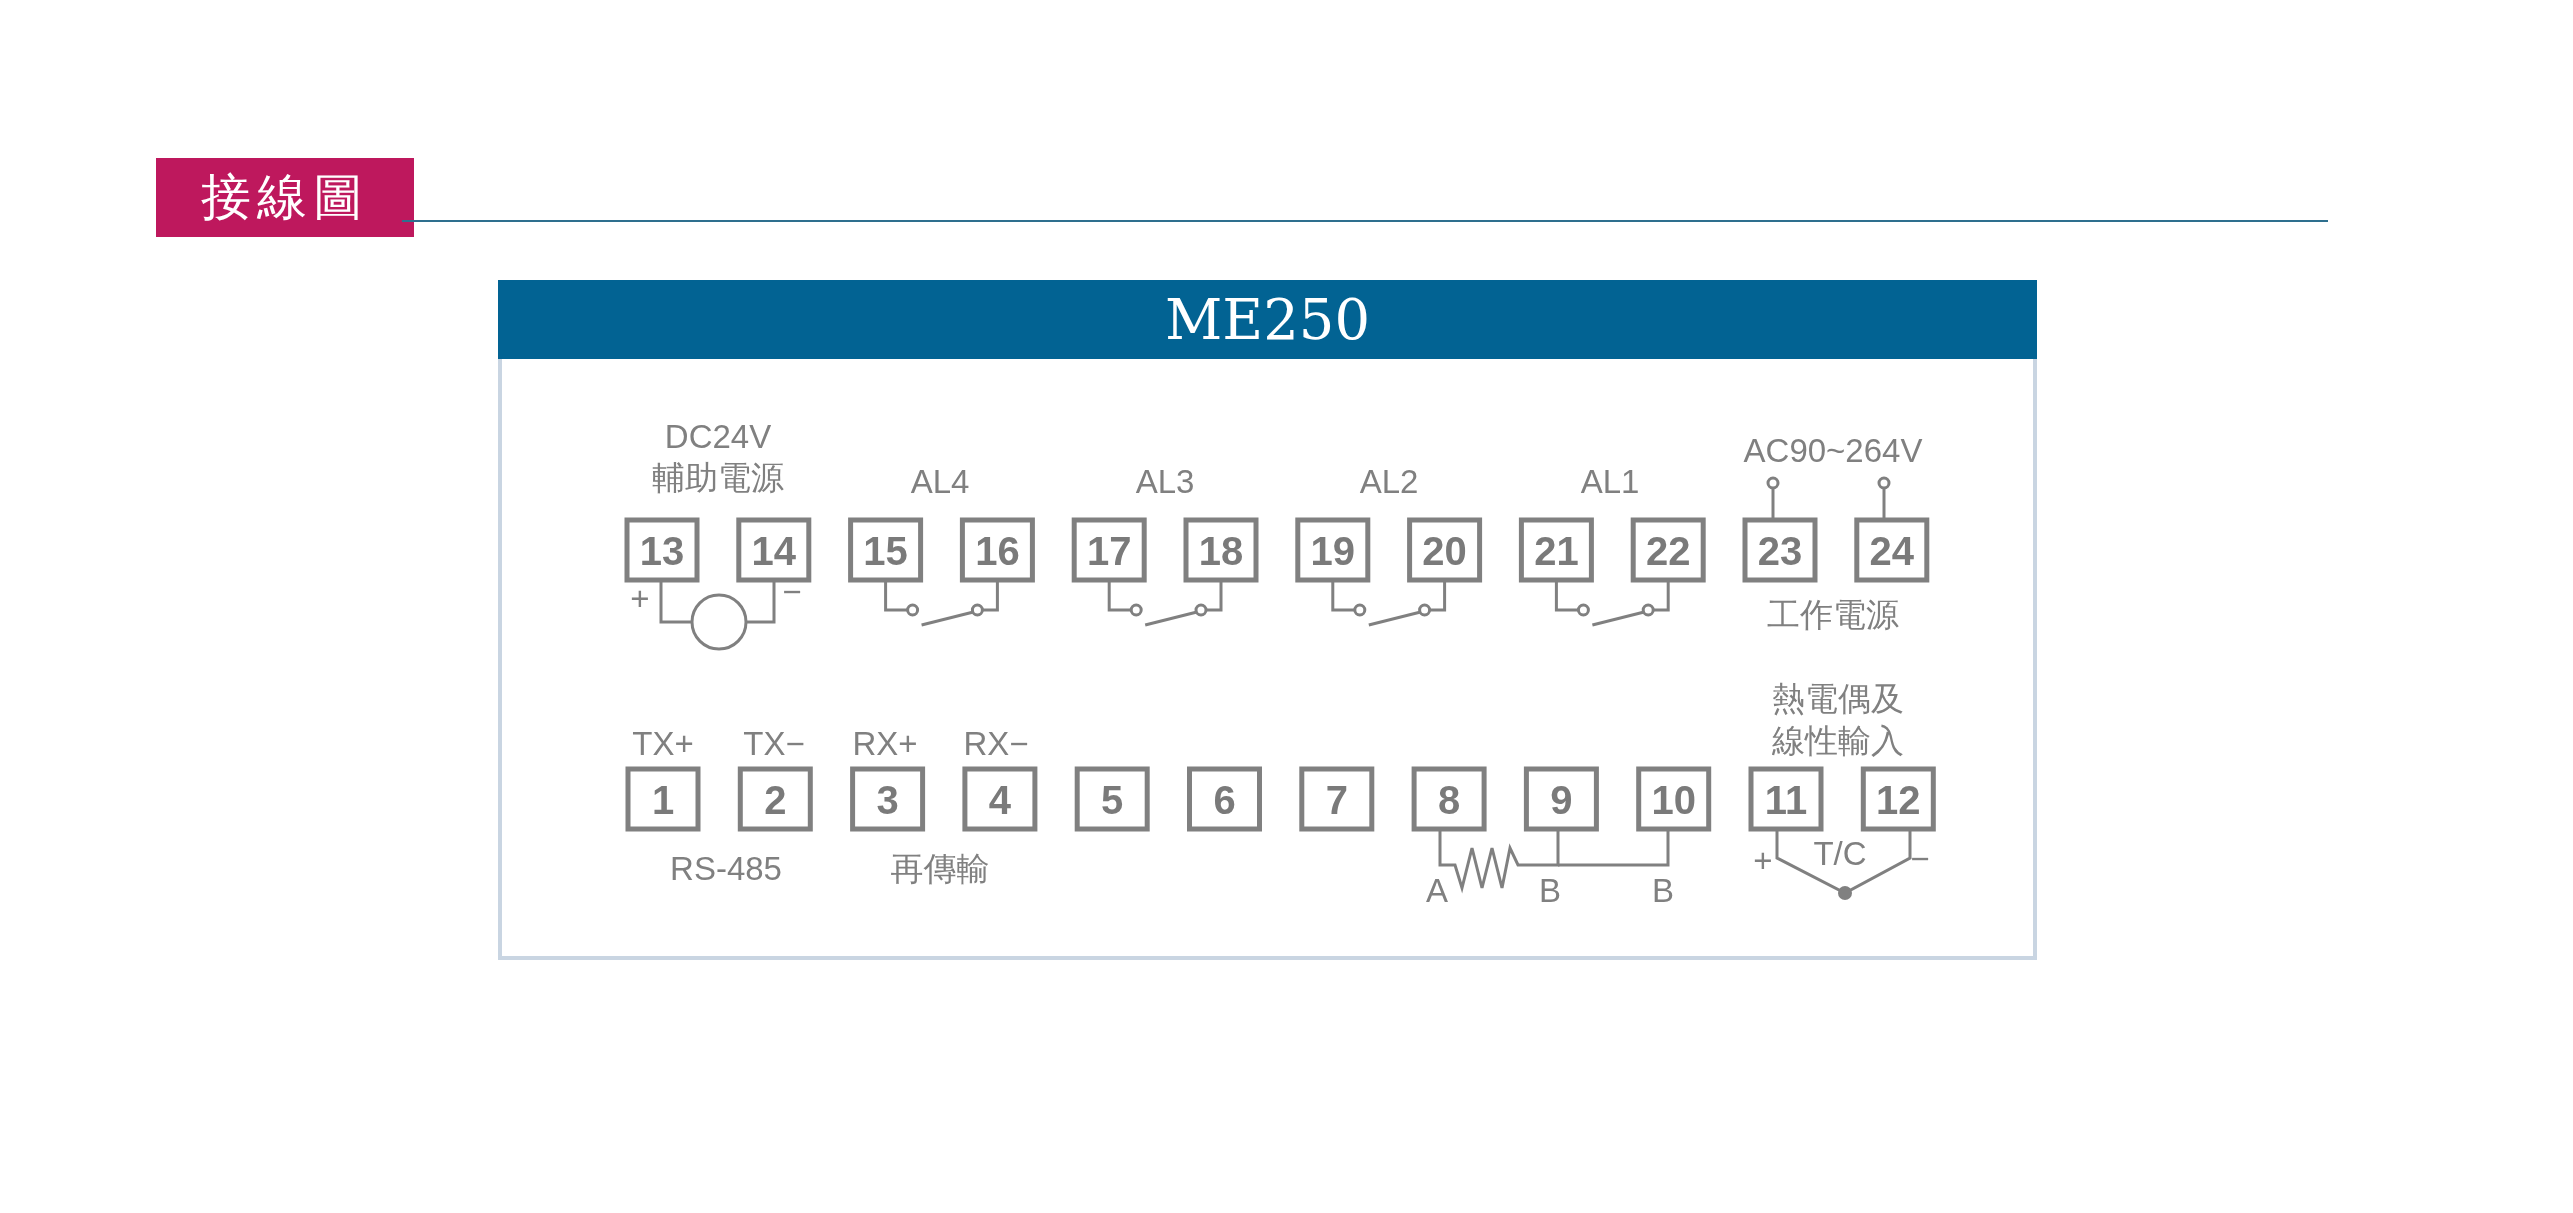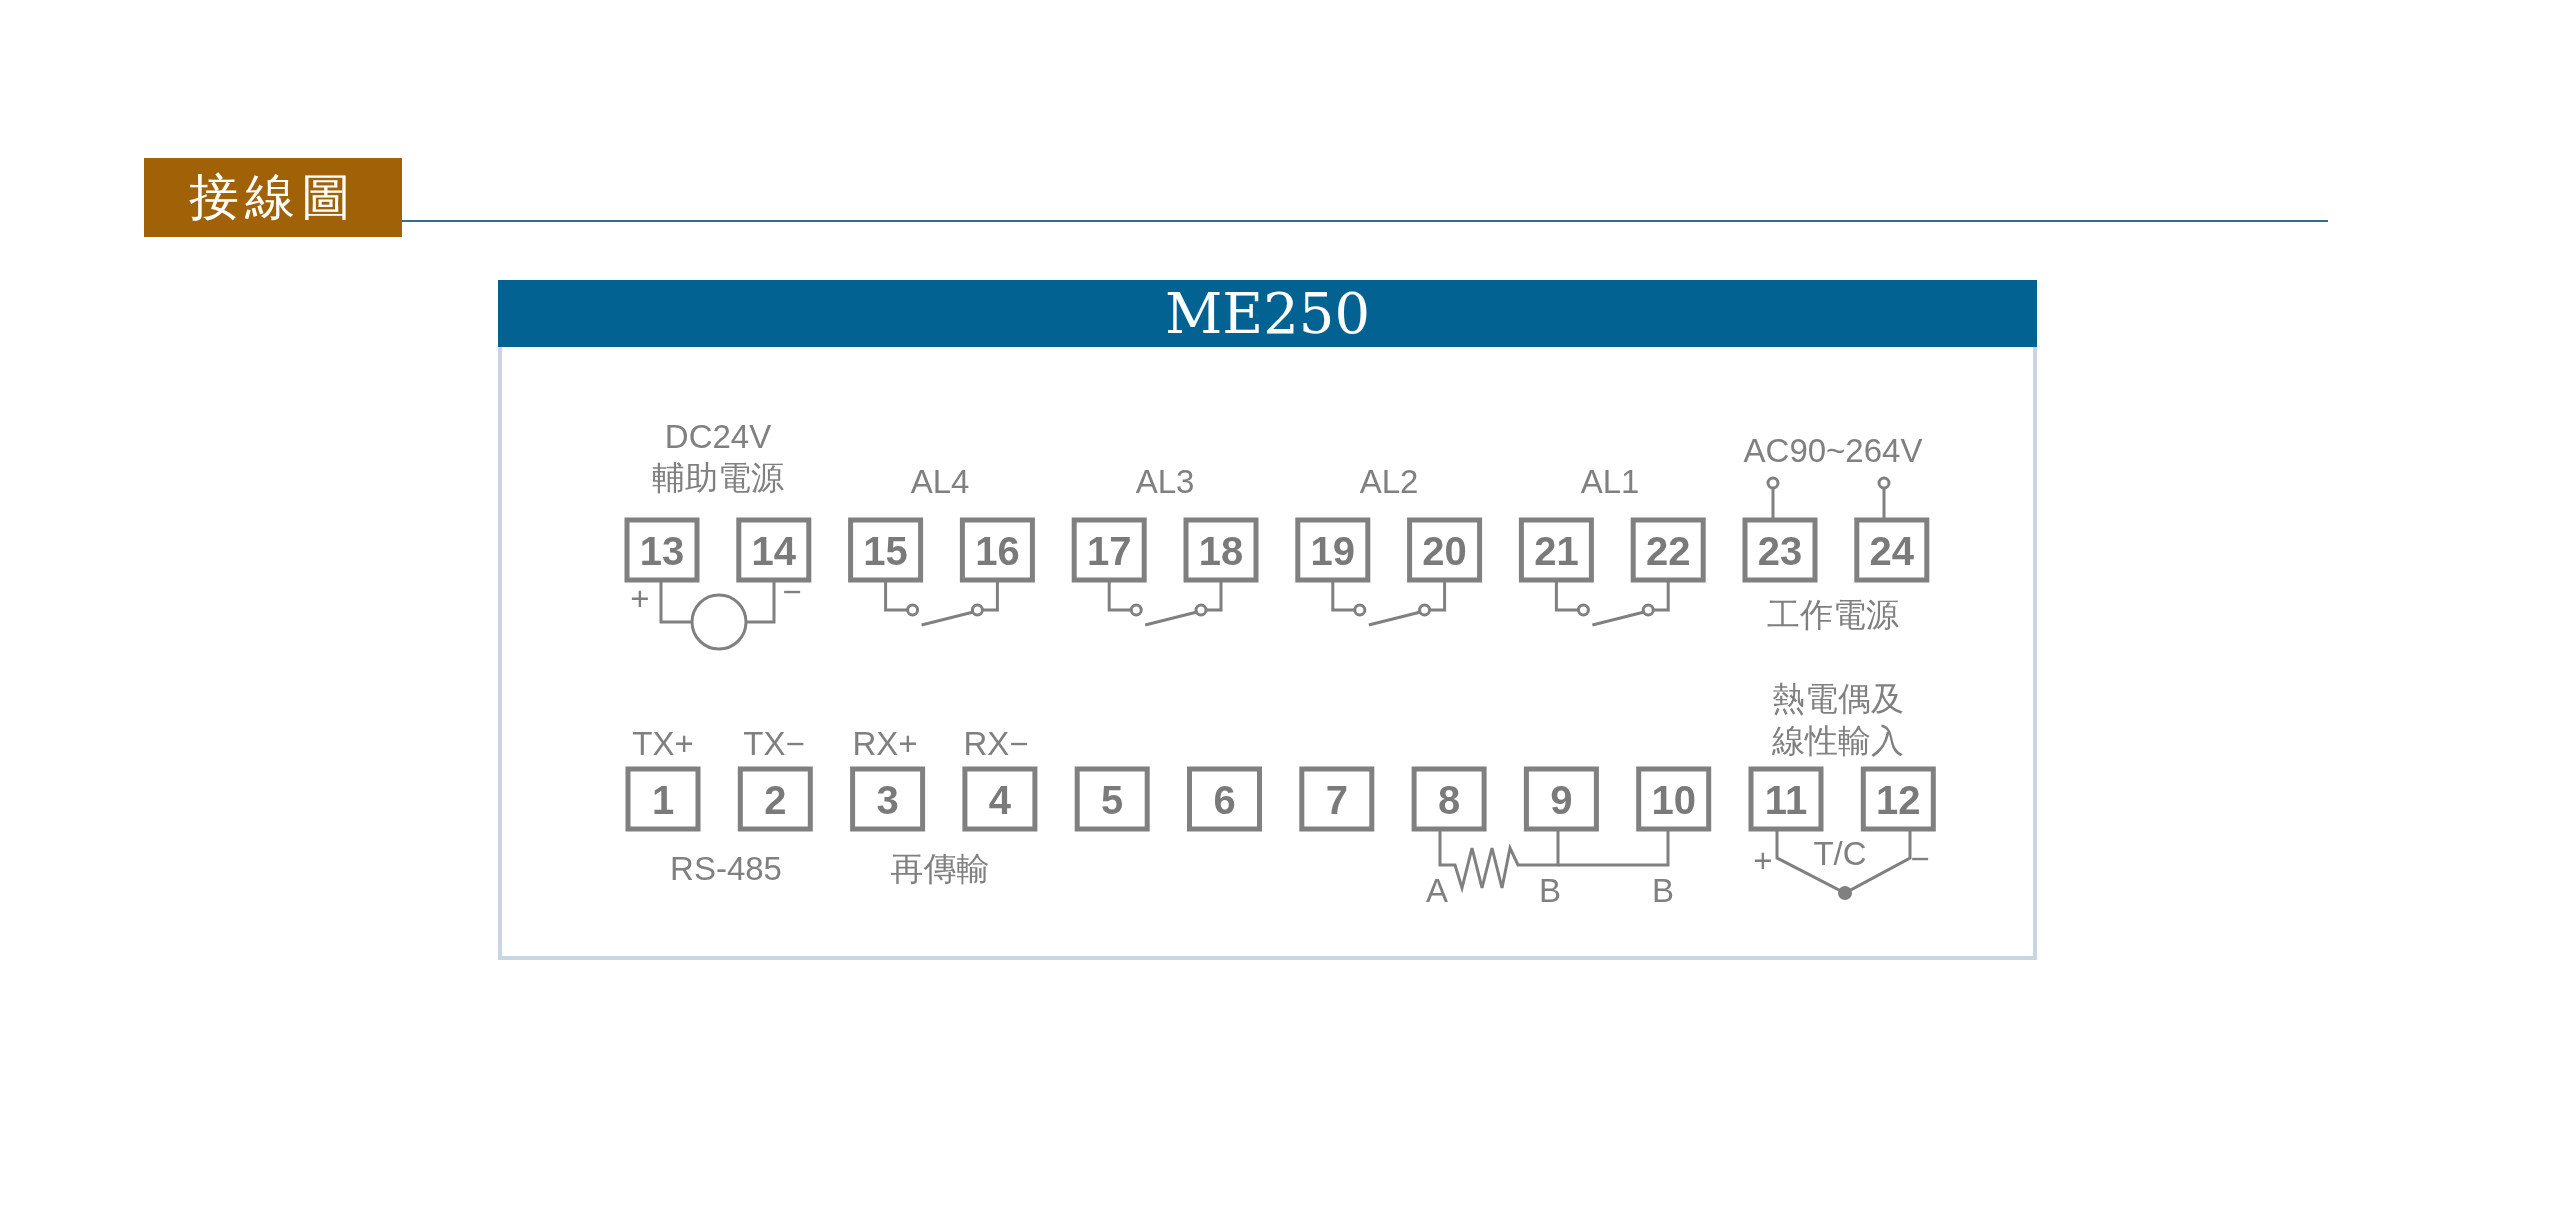--- a/index.html
+++ b/index.html
@@ -1,20 +1,20 @@
 <!DOCTYPE html>
 <html><head>
 <meta charset="utf-8">
 <style>
   html, body { margin:0; padding:0; background:#ffffff; }
   body { width:2573px; height:1213px; position:relative; overflow:hidden; font-family:"Liberation Sans", "DejaVu Sans", sans-serif; }
-  .title-box { position:absolute; left:144px; top:158px; width:258px; height:79px; background:#a16207; color:#ffffff; font-size:50px; display:flex; align-items:center; justify-content:center; letter-spacing:6px; font-family:"DejaVu Sans", sans-serif; }
+  .title-box { position:absolute; left:156px; top:158px; width:258px; height:79px; background:#be185d; color:#ffffff; font-size:50px; display:flex; align-items:center; justify-content:center; letter-spacing:6px; font-family:"DejaVu Sans", sans-serif; }
   .title-rule { position:absolute; left:402px; top:220px; width:1926px; height:2px; background:#2e6f8e; }
   .panel { position:absolute; left:498px; top:280px; width:1539px; height:680px; box-sizing:border-box; border:4px solid #c9d5e2; border-top:none; background:#fff; }
-  .panel-header { position:absolute; left:498px; top:280px; width:1539px; height:67px; background:#026393; color:#fff; font-family:"DejaVu Serif", "Liberation Serif", serif; font-size:56px; display:flex; align-items:center; justify-content:center; }
+  .panel-header { position:absolute; left:498px; top:280px; width:1539px; height:79px; background:#026393; color:#fff; font-family:"DejaVu Serif", "Liberation Serif", serif; font-size:56px; display:flex; align-items:center; justify-content:center; }
   svg.diagram { position:absolute; left:0; top:0; }
   .lbl { fill:#808080; font-family:"Liberation Sans", "DejaVu Sans", sans-serif; font-size:33px; }
   .cjk { fill:#808080; font-family:"DejaVu Sans", sans-serif; font-size:33px; }
   .num { fill:#7a7a7a; font-family:"Liberation Sans", "DejaVu Sans", sans-serif; font-weight:bold; font-size:40px; }
   .box { fill:#fff; stroke:#808080; stroke-width:5; }
   .wire { fill:none; stroke:#808080; stroke-width:3; }
 </style>
 </head>
 <body>
 

